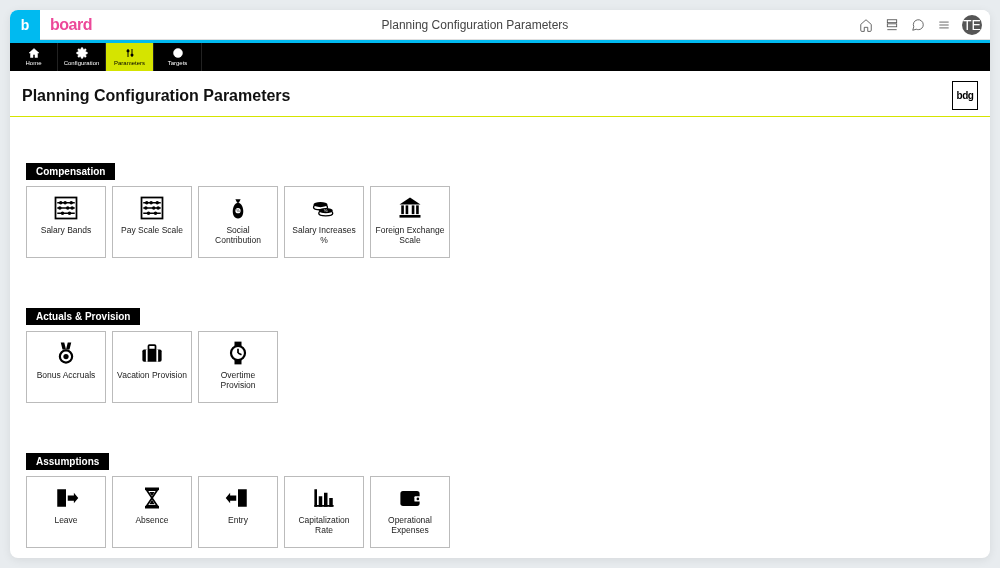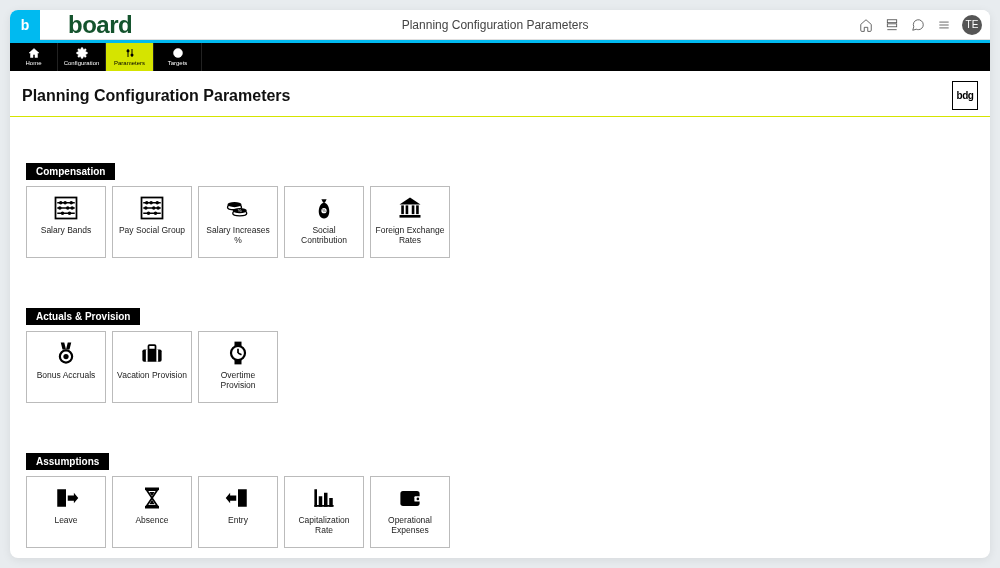--- a/index.html
+++ b/index.html
@@ -32,24 +32,24 @@
     height: 30px;
     background: #00baf0;
     display: flex;
     align-items: center;
     justify-content: center;
     color: #fff;
     font-weight: bold;
     font-size: 14px;
   }
   .brand {
-    font-size: 24px;
+    font-size: 16px;
     font-weight: 600;
-    color: #14532d;
-    padding-left: 28px;
+    color: #ec4899;
+    padding-left: 10px;
     letter-spacing: -0.5px;
   }
   .title-center {
     flex: 1;
     text-align: center;
     font-size: 12px;
     color: #444;
   }
   .title-icons {
     display: flex;
@@ -66,21 +66,21 @@
     cursor: pointer;
     color: #555;
   }
   .title-icon svg { width: 14px; height: 14px; stroke: #555; fill: none; stroke-width: 1.5; }
   .avatar {
     width: 20px;
     height: 20px;
     border-radius: 50%;
     background: #555;
     color: #fff;
-    font-size: 10px;
+    font-size: 14px;
     display: flex;
     align-items: center;
     justify-content: center;
   }
   .accentbar {
     height: 3px;
     background: #00baf0;
   }
   .navbar {
     height: 28px;
@@ -295,57 +295,57 @@
                 <circle cx="10" cy="10" r="2"></circle>
                 <circle cx="15" cy="10" r="2"></circle>
                 <circle cx="22" cy="10" r="2"></circle>
                 <circle cx="9" cy="16" r="2"></circle>
                 <circle cx="18" cy="16" r="2"></circle>
                 <circle cx="23" cy="16" r="2"></circle>
                 <circle cx="12" cy="22" r="2"></circle>
                 <circle cx="20" cy="22" r="2"></circle>
               </svg>
           </div>
-          <div class="card-label">Pay Social Group</div>
+          <div class="card-label">Pay Scale Scale</div>
+        </div>
+        <div class="card">
+          <div class="card-icon">
+            <svg viewBox="0 0 32 32">
+                <path d="M13 6 L19 6 L17 10 L15 10 Z"></path>
+                <path d="M16 10 C9 10 7 28 16 28 C25 28 23 10 16 10 Z"></path>
+                <circle cx="16" cy="19" r="3" fill="#fff"></circle>
+                <text x="16" y="21" font-size="5" fill="#000" text-anchor="middle">%</text>
+              </svg>
+          </div>
+          <div class="card-label">Social Contribution</div>
         </div>
         <div class="card">
           <div class="card-icon">
             <svg viewBox="0 0 32 32">
                 <ellipse cx="12" cy="12" rx="8" ry="3"></ellipse>
                 <ellipse cx="12" cy="15" rx="8" ry="3" fill="none" stroke="#000" stroke-width="1.5"></ellipse>
                 <ellipse cx="18" cy="19" rx="8" ry="3"></ellipse>
                 <ellipse cx="18" cy="22" rx="8" ry="3" fill="none" stroke="#000" stroke-width="1.5"></ellipse>
                 <text x="18" y="21" font-size="5" fill="#fff" text-anchor="middle">%</text>
               </svg>
           </div>
           <div class="card-label">Salary Increases %</div>
-        </div>
-        <div class="card">
-          <div class="card-icon">
-            <svg viewBox="0 0 32 32">
-                <path d="M13 6 L19 6 L17 10 L15 10 Z"></path>
-                <path d="M16 10 C9 10 7 28 16 28 C25 28 23 10 16 10 Z"></path>
-                <circle cx="16" cy="19" r="3" fill="#fff"></circle>
-                <text x="16" y="21" font-size="5" fill="#000" text-anchor="middle">%</text>
-              </svg>
-          </div>
-          <div class="card-label">Social Contribution</div>
         </div>
         <div class="card">
           <div class="card-icon">
             <svg viewBox="0 0 32 32">
                 <polygon points="16,4 28,12 4,12"></polygon>
                 <rect x="6" y="13" width="3" height="10"></rect>
                 <rect x="11" y="13" width="3" height="10"></rect>
                 <rect x="18" y="13" width="3" height="10"></rect>
                 <rect x="23" y="13" width="3" height="10"></rect>
                 <rect x="4" y="24" width="24" height="3"></rect>
               </svg>
           </div>
-          <div class="card-label">Foreign Exchange Rates</div>
+          <div class="card-label">Foreign Exchange Scale</div>
         </div>
       </div>
     </div>
 
     <div>
       <div class="section-label">Actuals &amp; Provision</div>
       <div class="card-row">
         <div class="card">
           <div class="card-icon">
             <svg viewBox="0 0 32 32">

